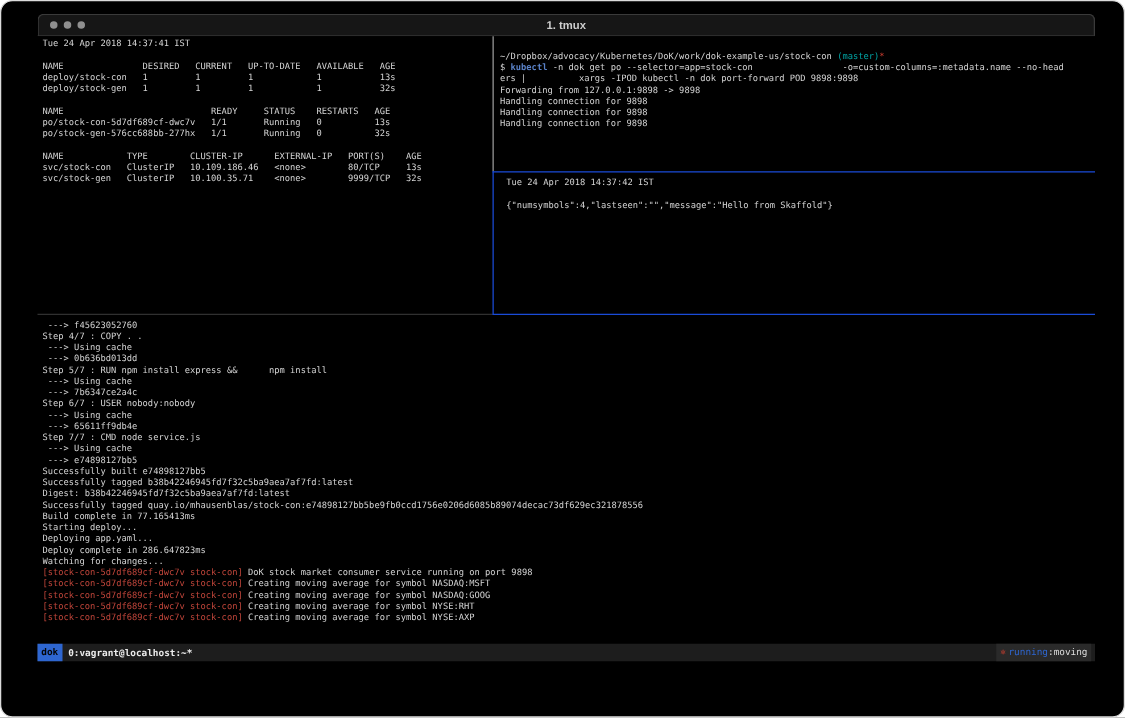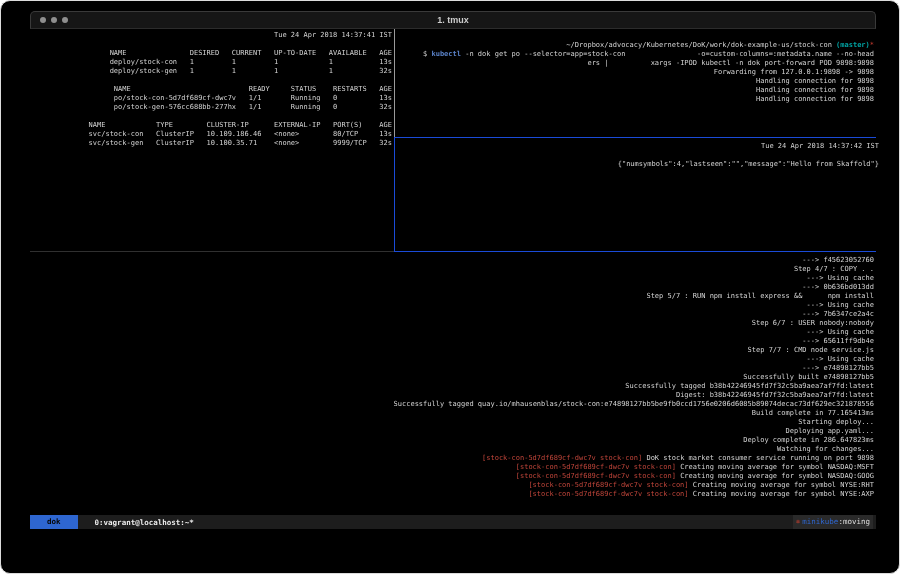--- a/index.html
+++ b/index.html
@@ -17,45 +17,45 @@
   .lights { display:flex; gap:5px; margin-left:9px; z-index:2; }
   .light { width:6px; height:6px; border-radius:50%; background:#8f8f8f; }
   .win-title {
     position:absolute; left:0; right:0; text-align:center;
     font-family:"Liberation Sans", sans-serif; font-size:9px; font-weight:bold;
     color:#cdcdcd;
   }
   
   .pane {
     position:absolute; font-family:"DejaVu Sans Mono", monospace;
-    font-size:7px; line-height:9px; color:#d4d4d4; white-space:pre; overflow:hidden;text-align:right;
+    font-size:7px; line-height:9px; color:#d4d4d4; white-space:pre; overflow:hidden;
   }
   .tline { height:9px; }
-  .c-teal   { color: var(--teal, #00a4a4); font-weight: bold; }
+  .c-teal   { color: var(--teal, #00a4a4); }
   .c-red    { color: var(--red, #c43a2e); }
   .c-blue   { color: var(--cmd-blue, #5a82c8); font-weight: bold; }
   .c-logred { color: var(--log-red, #c0453a); }
   
   .border { position:absolute; }
   .vb-gray  { left:393px; top:28px;  width:1px;   height:108px; background:#9a9a9a; }
   .vb-blue  { left:393px; top:136px; width:1px;   height:115px; background:var(--blue-border,#1a4bd8); }
   .hb-blue-mid   { left:393px; top:136px; width:482px; height:1px; background:var(--blue-border,#1a4bd8); }
   .hb-gray-left  { left:29px;  top:250px; width:364px; height:1px; background:#303030; }
   .hb-blue-right { left:393px; top:250px; width:482px; height:1px; background:var(--blue-border,#1a4bd8); }
   
   .statusbar {
     position:absolute; left:29px; top:514px; width:846px; height:14px;
     background:#1d1d1d; display:flex; align-items:center;
     font-family:"DejaVu Sans Mono", monospace; font-size:7.5px; color:#e6e6e6;
   }
   .session-badge {
     background:var(--status-accent,#2e66d0); color:#050505; font-weight:bold;
-    padding:0 17px; height:14px; line-height:14px;
+    padding:0 3px; height:14px; line-height:14px;
   }
-  .window-info { font-weight:bold; margin-left:17px; color:#ececec; }
+  .window-info { font-weight:bold; margin-left:5px; color:#ececec; }
   .status-right {
     margin-left:auto; margin-right:3px; background:#2a2a2a;
     padding:0 3px; height:14px; line-height:14px; display:flex;
   }
   .kube-symbol { color:#a83a2e; margin-right:2px; }
   .kube-ctx    { color:var(--status-accent,#3a6fd8); }
   .kube-ns     { color:#dedede; }
 </style>
 </head>
 <body>
@@ -83,18 +83,18 @@
 
   <div class="pane" style="left:404px; top:141px; width:474px; height:107px;"><div class="tline"><span>Tue 24 Apr 2018 14:37:42 IST</span></div><div class="tline">&nbsp;</div><div class="tline"><span>{"numsymbols":4,"lastseen":"","message":"Hello from Skaffold"}</span></div></div>
 
   <div class="pane" style="left:33px; top:255px; width:840px; height:255px;"><div class="tline"><span> ---&gt; f45623052760</span></div><div class="tline"><span>Step 4/7 : COPY . .</span></div><div class="tline"><span> ---&gt; Using cache</span></div><div class="tline"><span> ---&gt; 0b636bd013dd</span></div><div class="tline"><span>Step 5/7 : RUN npm install express &amp;&amp;      npm install</span></div><div class="tline"><span> ---&gt; Using cache</span></div><div class="tline"><span> ---&gt; 7b6347ce2a4c</span></div><div class="tline"><span>Step 6/7 : USER nobody:nobody</span></div><div class="tline"><span> ---&gt; Using cache</span></div><div class="tline"><span> ---&gt; 65611ff9db4e</span></div><div class="tline"><span>Step 7/7 : CMD node service.js</span></div><div class="tline"><span> ---&gt; Using cache</span></div><div class="tline"><span> ---&gt; e74898127bb5</span></div><div class="tline"><span>Successfully built e74898127bb5</span></div><div class="tline"><span>Successfully tagged b38b42246945fd7f32c5ba9aea7af7fd:latest</span></div><div class="tline"><span>Digest: b38b42246945fd7f32c5ba9aea7af7fd:latest</span></div><div class="tline"><span>Successfully tagged quay.io/mhausenblas/stock-con:e74898127bb5be9fb0ccd1756e0206d6085b89074decac73df629ec321878556</span></div><div class="tline"><span>Build complete in 77.165413ms</span></div><div class="tline"><span>Starting deploy...</span></div><div class="tline"><span>Deploying app.yaml...</span></div><div class="tline"><span>Deploy complete in 286.647823ms</span></div><div class="tline"><span>Watching for changes...</span></div><div class="tline"><span class="c-logred">[stock-con-5d7df689cf-dwc7v stock-con]</span><span> DoK stock market consumer service running on port 9898</span></div><div class="tline"><span class="c-logred">[stock-con-5d7df689cf-dwc7v stock-con]</span><span> Creating moving average for symbol NASDAQ:MSFT</span></div><div class="tline"><span class="c-logred">[stock-con-5d7df689cf-dwc7v stock-con]</span><span> Creating moving average for symbol NASDAQ:GOOG</span></div><div class="tline"><span class="c-logred">[stock-con-5d7df689cf-dwc7v stock-con]</span><span> Creating moving average for symbol NYSE:RHT</span></div><div class="tline"><span class="c-logred">[stock-con-5d7df689cf-dwc7v stock-con]</span><span> Creating moving average for symbol NYSE:AXP</span></div></div>
 
   <div class="statusbar">
     <span class="session-badge">dok</span>
     <span class="window-info">0:vagrant@localhost:~*</span>
     <span class="status-right">
       <span class="kube-symbol">⎈</span>
-      <span class="kube-ctx">minikube</span>
+      <span class="kube-ctx">running</span>
       <span class="kube-ns">:moving</span>
     </span>
   </div>
 
 </div>
 
 </body></html>

